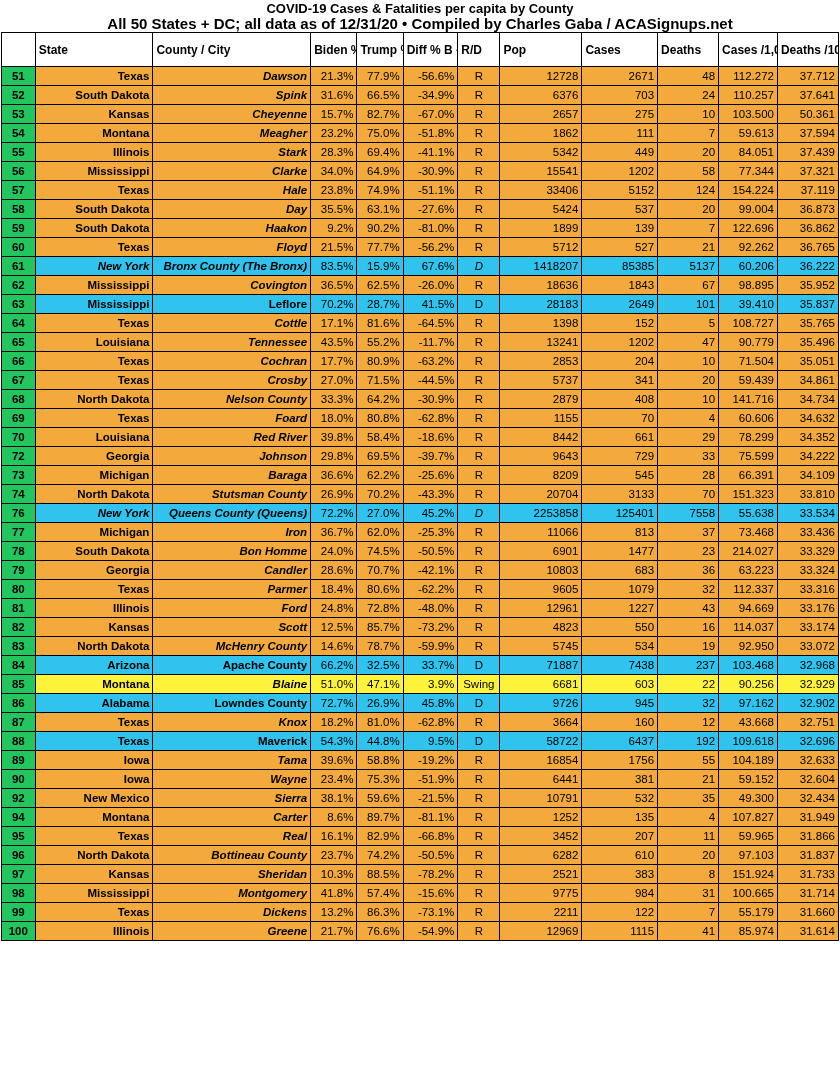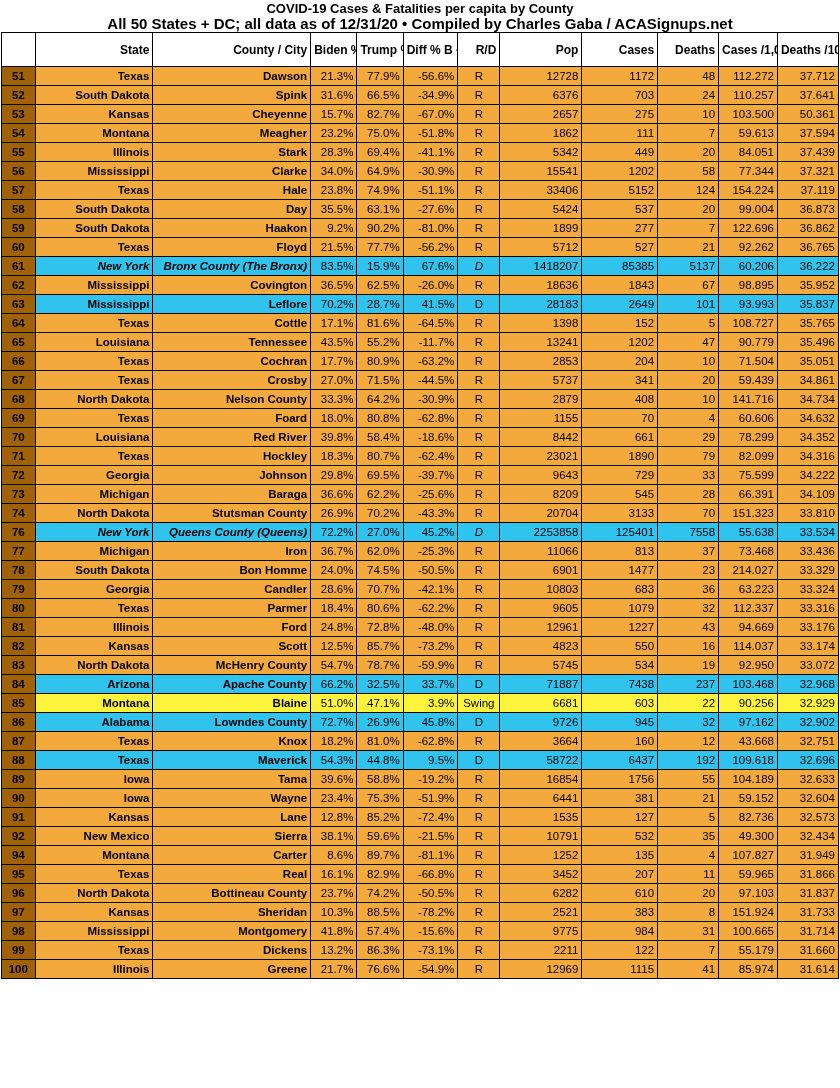--- a/index.html
+++ b/index.html
@@ -3,30 +3,30 @@
 <meta charset="utf-8">
 <style>
   html,body{margin:0;padding:0;background:#ffffff;}
   body{font-family:"Liberation Sans", sans-serif;}
   #page{width:840px;height:1088px;box-sizing:border-box;background:#fff;position:relative;border-radius:13px;}
   table{border-collapse:collapse;table-layout:fixed;width:838px;margin:0 auto;}
   td,th{border:1px solid #000;padding:0 3px;font-size:11.5px;line-height:1.05;height:19px;box-sizing:border-box;overflow:hidden;white-space:nowrap;}
   .title-cell{border:none;text-align:center;font-weight:bold;font-size:12.5px;padding:2px 0 1px 0;height:auto;}
   .title-cell .l1{font-size:13px;}
   .title-cell .l2{font-size:15px;}
-  thead th{font-weight:bold;text-align:right;background:#ffffff;vertical-align:middle;font-size:12px;height:34px;line-height:1.05;}
+  thead th{font-weight:bold;text-align:left;background:#ffffff;vertical-align:middle;font-size:12px;height:34px;line-height:1.05;}
   .rank{text-align:center;font-weight:bold;background:#fff;}
   .state{text-align:right;font-weight:bold;}
-  .county{text-align:right;font-weight:bold;}
+  .county{text-align:right;font-weight:bold;font-style:italic;}
   .num{text-align:right;}
   .ctr{text-align:center;}
   .r-row td{background:#f4a93c;}
   .d-row td{background:#2fc3ee;}
   .s-row td{background:#fdf33a;}
-  .r-row td.rank,.d-row td.rank,.s-row td.rank{background:#a16207;color:#000;}
+  .r-row td.rank,.d-row td.rank,.s-row td.rank{background:#22c55e;color:#000;}
   .d-row td{font-style:normal;}
   .d-row.italic td.state,.d-row.italic td.county,.d-row.italic td.ctr{font-style:italic;}
   col.c0{width:32px}
   col.c1{width:112px}
   col.c2{width:150px}
   col.c3{width:44px}
   col.c4{width:44px}
   col.c5{width:52px}
   col.c6{width:40px}
   col.c7{width:78px}
@@ -79,21 +79,21 @@
     <tbody id="tbody">
         <tr class="r-row">
           <td class="rank">51</td>
           <td class="state">Texas</td>
           <td class="county">Dawson</td>
           <td class="num">21.3%</td>
           <td class="num">77.9%</td>
           <td class="num">-56.6%</td>
           <td class="ctr">R</td>
           <td class="num">12728</td>
-          <td class="num">1172</td>
+          <td class="num">2671</td>
           <td class="num">48</td>
           <td class="num">112.272</td>
           <td class="num">37.712</td>
         </tr>
         <tr class="r-row">
           <td class="rank">52</td>
           <td class="state">South Dakota</td>
           <td class="county">Spink</td>
           <td class="num">31.6%</td>
           <td class="num">66.5%</td>
@@ -191,21 +191,21 @@
         </tr>
         <tr class="r-row">
           <td class="rank">59</td>
           <td class="state">South Dakota</td>
           <td class="county">Haakon</td>
           <td class="num">9.2%</td>
           <td class="num">90.2%</td>
           <td class="num">-81.0%</td>
           <td class="ctr">R</td>
           <td class="num">1899</td>
-          <td class="num">277</td>
+          <td class="num">139</td>
           <td class="num">7</td>
           <td class="num">122.696</td>
           <td class="num">36.862</td>
         </tr>
         <tr class="r-row">
           <td class="rank">60</td>
           <td class="state">Texas</td>
           <td class="county">Floyd</td>
           <td class="num">21.5%</td>
           <td class="num">77.7%</td>
@@ -249,21 +249,21 @@
           <td class="rank">63</td>
           <td class="state">Mississippi</td>
           <td class="county">Leflore</td>
           <td class="num">70.2%</td>
           <td class="num">28.7%</td>
           <td class="num">41.5%</td>
           <td class="ctr">D</td>
           <td class="num">28183</td>
           <td class="num">2649</td>
           <td class="num">101</td>
-          <td class="num">93.993</td>
+          <td class="num">39.410</td>
           <td class="num">35.837</td>
         </tr>
         <tr class="r-row">
           <td class="rank">64</td>
           <td class="state">Texas</td>
           <td class="county">Cottle</td>
           <td class="num">17.1%</td>
           <td class="num">81.6%</td>
           <td class="num">-64.5%</td>
           <td class="ctr">R</td>
@@ -349,34 +349,20 @@
           <td class="county">Red River</td>
           <td class="num">39.8%</td>
           <td class="num">58.4%</td>
           <td class="num">-18.6%</td>
           <td class="ctr">R</td>
           <td class="num">8442</td>
           <td class="num">661</td>
           <td class="num">29</td>
           <td class="num">78.299</td>
           <td class="num">34.352</td>
-        </tr>
-        <tr class="r-row">
-          <td class="rank">71</td>
-          <td class="state">Texas</td>
-          <td class="county">Hockley</td>
-          <td class="num">18.3%</td>
-          <td class="num">80.7%</td>
-          <td class="num">-62.4%</td>
-          <td class="ctr">R</td>
-          <td class="num">23021</td>
-          <td class="num">1890</td>
-          <td class="num">79</td>
-          <td class="num">82.099</td>
-          <td class="num">34.316</td>
         </tr>
         <tr class="r-row">
           <td class="rank">72</td>
           <td class="state">Georgia</td>
           <td class="county">Johnson</td>
           <td class="num">29.8%</td>
           <td class="num">69.5%</td>
           <td class="num">-39.7%</td>
           <td class="ctr">R</td>
           <td class="num">9643</td>
@@ -508,21 +494,21 @@
           <td class="num">4823</td>
           <td class="num">550</td>
           <td class="num">16</td>
           <td class="num">114.037</td>
           <td class="num">33.174</td>
         </tr>
         <tr class="r-row">
           <td class="rank">83</td>
           <td class="state">North Dakota</td>
           <td class="county">McHenry County</td>
-          <td class="num">54.7%</td>
+          <td class="num">14.6%</td>
           <td class="num">78.7%</td>
           <td class="num">-59.9%</td>
           <td class="ctr">R</td>
           <td class="num">5745</td>
           <td class="num">534</td>
           <td class="num">19</td>
           <td class="num">92.950</td>
           <td class="num">33.072</td>
         </tr>
         <tr class="d-row">
@@ -617,34 +603,20 @@
           <td class="num">75.3%</td>
           <td class="num">-51.9%</td>
           <td class="ctr">R</td>
           <td class="num">6441</td>
           <td class="num">381</td>
           <td class="num">21</td>
           <td class="num">59.152</td>
           <td class="num">32.604</td>
         </tr>
         <tr class="r-row">
-          <td class="rank">91</td>
-          <td class="state">Kansas</td>
-          <td class="county">Lane</td>
-          <td class="num">12.8%</td>
-          <td class="num">85.2%</td>
-          <td class="num">-72.4%</td>
-          <td class="ctr">R</td>
-          <td class="num">1535</td>
-          <td class="num">127</td>
-          <td class="num">5</td>
-          <td class="num">82.736</td>
-          <td class="num">32.573</td>
-        </tr>
-        <tr class="r-row">
           <td class="rank">92</td>
           <td class="state">New Mexico</td>
           <td class="county">Sierra</td>
           <td class="num">38.1%</td>
           <td class="num">59.6%</td>
           <td class="num">-21.5%</td>
           <td class="ctr">R</td>
           <td class="num">10791</td>
           <td class="num">532</td>
           <td class="num">35</td>

